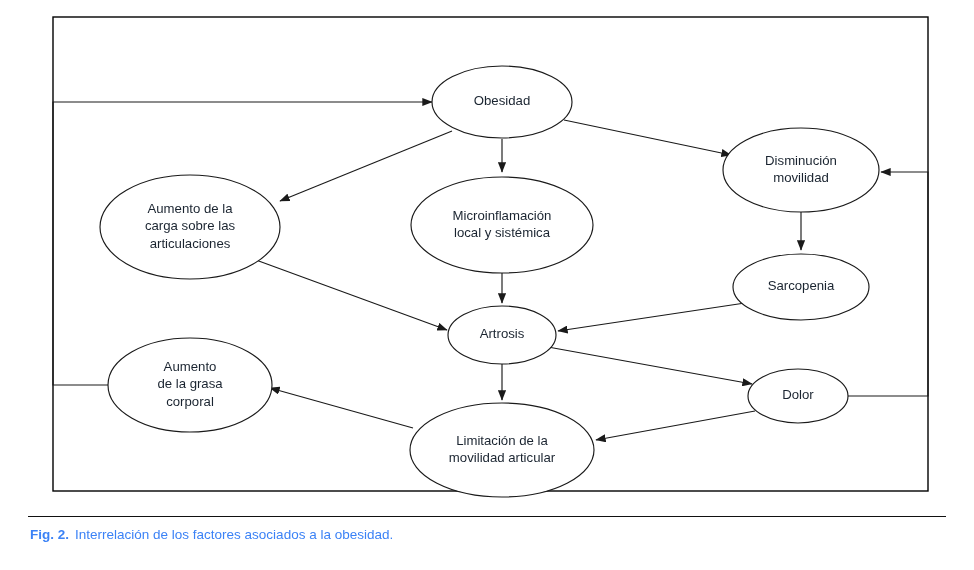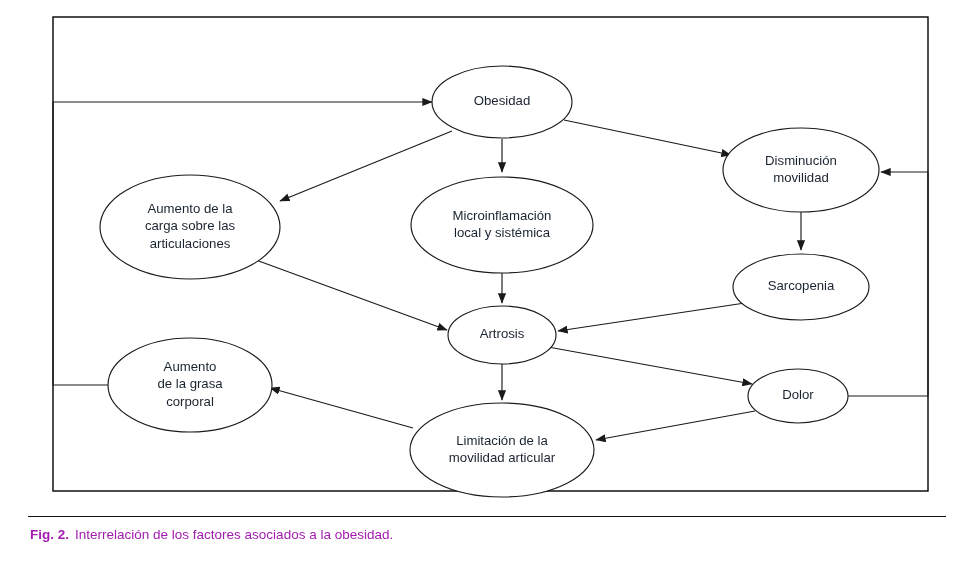--- a/index.html
+++ b/index.html
@@ -59,21 +59,21 @@
     width: 918px;
     height: 0;
     border-top: 1.4px solid #111111;
   }
   .caption-text {
     position: absolute;
     left: 30px;
     top: 527px;
     font-family: "Liberation Sans", sans-serif;
     font-size: 13.5px;
-    color: #a21caf;
+    color: #3b82f6;
     white-space: nowrap;
   }
   .caption-text .cap-label {
     font-weight: bold;
     margin-right: 6px;
   }
 </style>
 </head>
 <body>
 

